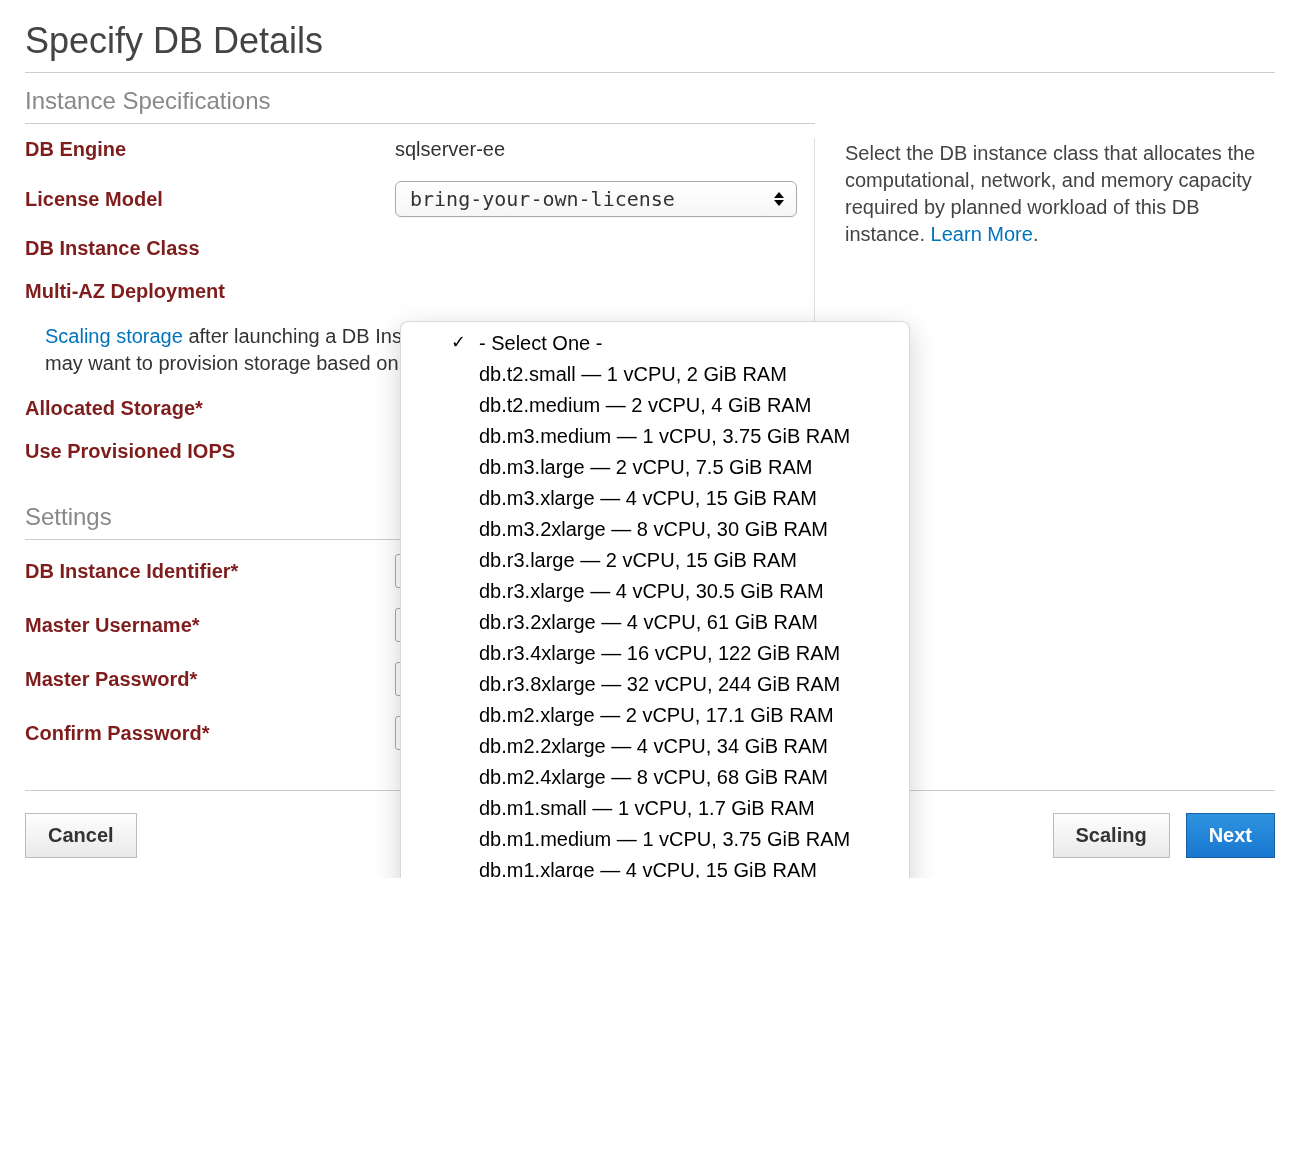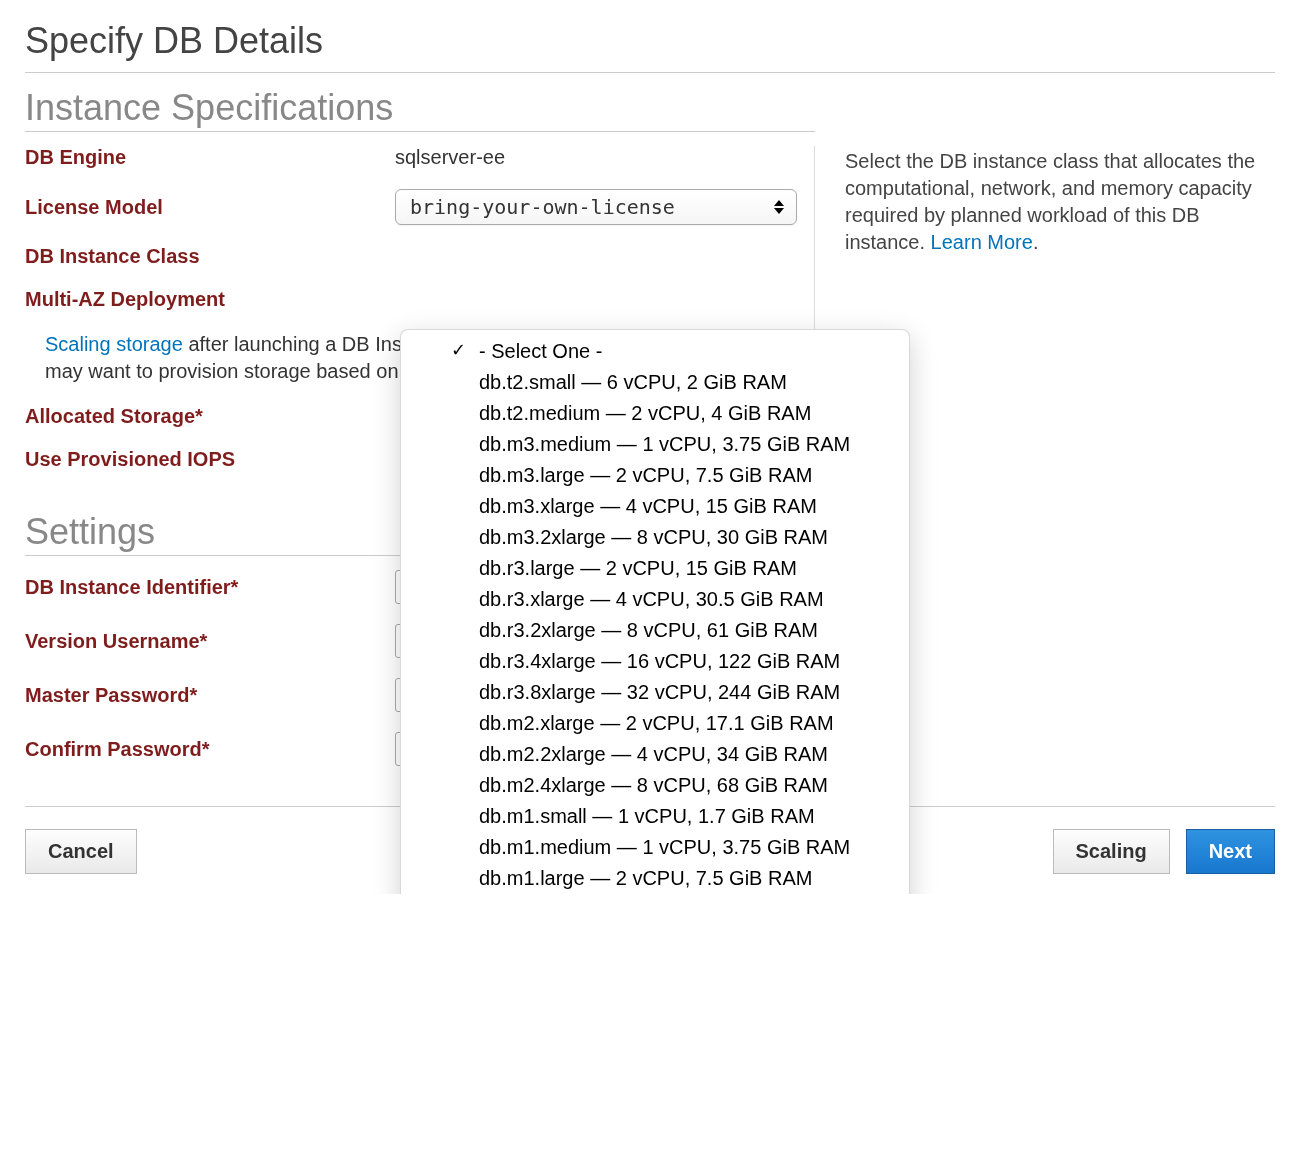--- a/index.html
+++ b/index.html
@@ -15,25 +15,25 @@
     color: #444;
     font-weight: 400;
     margin: 0 0 10px 0;
   }
   .title-hr {
     border: none;
     border-top: 1px solid #ccc;
     margin: 0 0 14px 0;
   }
   .section-title {
-    font-size: 36px;
+    font-size: 24px;
     color: #888;
     font-weight: 400;
     border-bottom: 1px solid #ccc;
-    padding-bottom: 2px;
+    padding-bottom: 8px;
     margin-bottom: 14px;
   }
   .two-col {
     display: flex;
     gap: 20px;
     position: relative;
   }
   .left-col {
     width: 790px;
     border-right: 1px solid #ddd;
@@ -226,50 +226,49 @@
   </div>
 
   <div class="right-col">
     <div class="right-tip">
       <span>Select the DB instance class that allocates the computational, network, and memory capacity required by planned workload of this DB instance. </span><span class="link">Learn More</span><span>.</span>
     </div>
   </div>
 
   <div class="dropdown-popup" id="dropdown-popup">
       <div class="dropdown-item checked">- Select One -</div>
-      <div class="dropdown-item">db.t2.small — 6 vCPU, 2 GiB RAM</div>
+      <div class="dropdown-item">db.t2.small — 1 vCPU, 2 GiB RAM</div>
       <div class="dropdown-item">db.t2.medium — 2 vCPU, 4 GiB RAM</div>
       <div class="dropdown-item">db.m3.medium — 1 vCPU, 3.75 GiB RAM</div>
       <div class="dropdown-item">db.m3.large — 2 vCPU, 7.5 GiB RAM</div>
       <div class="dropdown-item">db.m3.xlarge — 4 vCPU, 15 GiB RAM</div>
       <div class="dropdown-item">db.m3.2xlarge — 8 vCPU, 30 GiB RAM</div>
       <div class="dropdown-item">db.r3.large — 2 vCPU, 15 GiB RAM</div>
       <div class="dropdown-item">db.r3.xlarge — 4 vCPU, 30.5 GiB RAM</div>
-      <div class="dropdown-item">db.r3.2xlarge — 8 vCPU, 61 GiB RAM</div>
+      <div class="dropdown-item">db.r3.2xlarge — 4 vCPU, 61 GiB RAM</div>
       <div class="dropdown-item">db.r3.4xlarge — 16 vCPU, 122 GiB RAM</div>
       <div class="dropdown-item">db.r3.8xlarge — 32 vCPU, 244 GiB RAM</div>
       <div class="dropdown-item">db.m2.xlarge — 2 vCPU, 17.1 GiB RAM</div>
       <div class="dropdown-item">db.m2.2xlarge — 4 vCPU, 34 GiB RAM</div>
       <div class="dropdown-item">db.m2.4xlarge — 8 vCPU, 68 GiB RAM</div>
       <div class="dropdown-item">db.m1.small — 1 vCPU, 1.7 GiB RAM</div>
       <div class="dropdown-item">db.m1.medium — 1 vCPU, 3.75 GiB RAM</div>
-      <div class="dropdown-item">db.m1.large — 2 vCPU, 7.5 GiB RAM</div>
       <div class="dropdown-item">db.m1.xlarge — 4 vCPU, 15 GiB RAM</div>
     </div>
 </div>
 
 <div class="settings-section">
   <div class="section-title" style="width:790px;">Settings</div>
 
   <div class="form-row">
     <div class="form-label">DB Instance Identifier*</div>
     <div class="text-input-stub"></div>
   </div>
   <div class="form-row">
-    <div class="form-label">Version Username*</div>
+    <div class="form-label">Master Username*</div>
     <div class="text-input-stub"></div>
   </div>
   <div class="form-row">
     <div class="form-label">Master Password*</div>
     <div class="text-input-stub"></div>
   </div>
   <div class="form-row">
     <div class="form-label">Confirm Password*</div>
     <div class="text-input-stub"></div>
   </div>

